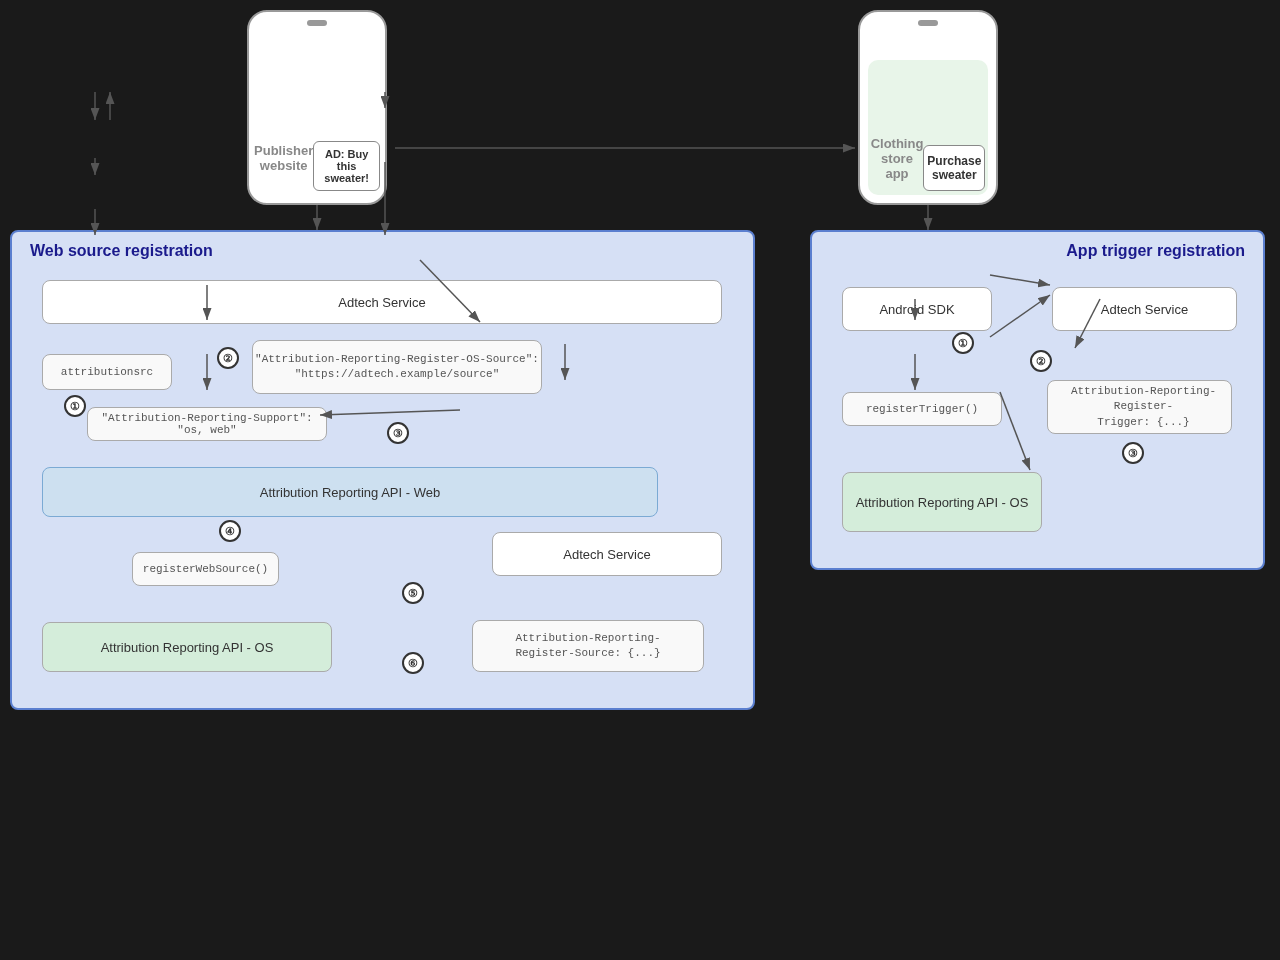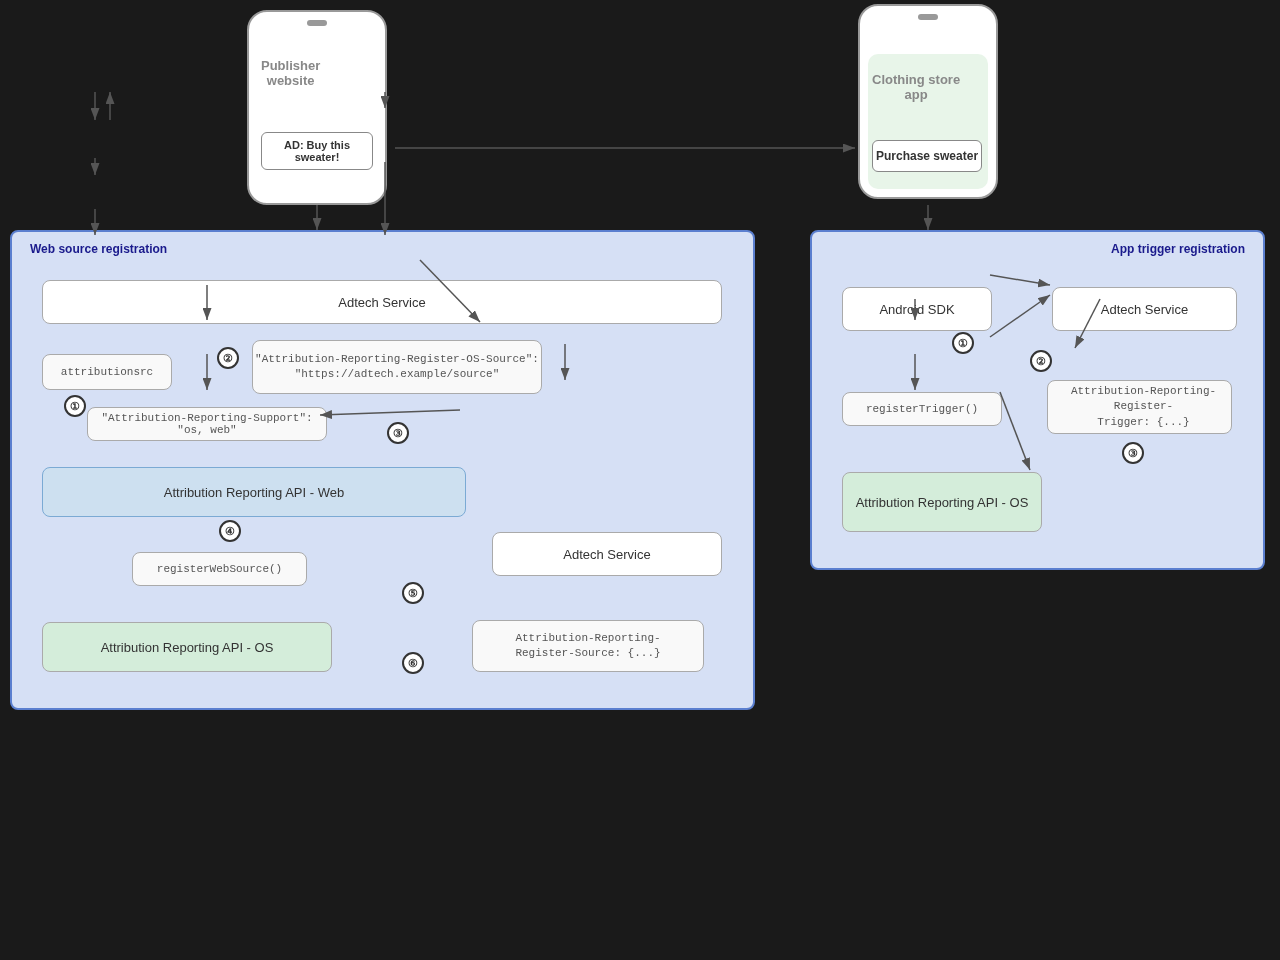--- a/index.html
+++ b/index.html
@@ -35,23 +35,23 @@
       height: 6px;
       background: #999;
       border-radius: 3px;
       margin-bottom: 6px;
     }
     .phone-screen {
       width: 100%;
       flex: 1;
       border-radius: 10px;
       display: flex;
-      align-items: flex-start;
+      align-items: flex-end;
       justify-content: center;
-      flex-direction: column;
+      flex-direction: row;
       font-size: 13px;
       text-align: center;
       font-weight: bold;
       color: #444;
       padding: 4px;
     }
     .phone-screen.green {
       background: #e8f5e9;
     }
 
@@ -72,21 +72,21 @@
       font-size: 11px;
       font-weight: bold;
       color: #333;
       text-align: center;
       margin-top: 26px;
     }
 
     
     .clothing-phone {
       left: 858px;
-      top: 4px;
+      top: 10px;
       width: 140px;
       height: 195px;
       gap: 28px;
     }
 
     
     .user-click-text {
       position: absolute;
       top: 45px;
       left: 420px;
@@ -99,21 +99,21 @@
 
     
     .section-box {
       position: absolute;
       border-radius: 8px;
       border: 2px solid #5b7fcf;
       background: #d6e0f5;
     }
     .section-label {
       position: absolute;
-      font-size: 12px;
+      font-size: 16px;
       font-weight: bold;
       color: #1a1a8c;
     }
 
     
     .inner-box {
       position: absolute;
       background: white;
       border: 1.5px solid #aaa;
       border-radius: 8px;
@@ -220,25 +220,25 @@
 
     <div class="inner-box code-style" style="left:240px; top:108px; width:290px; height:54px; line-height:1.4;">
       <span style="white-space:pre-line;">"Attribution-Reporting-Register-OS-Source":
 "https://adtech.example/source"</span>
     </div>
 
     <div class="inner-box code-style" style="left:75px; top:175px; width:240px; height:34px;">
       <span>"Attribution-Reporting-Support": "os, web"</span>
     </div>
 
-    <div class="inner-box light-blue" style="left:30px; top:235px; width:424px; height:50px;">
+    <div class="inner-box light-blue" style="left:30px; top:235px; width:616px; height:50px;">
       <span>Attribution Reporting API - Web</span>
     </div>
 
-    <div class="inner-box code-style" style="left:120px; top:320px; width:175px; height:34px;">
+    <div class="inner-box code-style" style="left:120px; top:320px; width:147px; height:34px;">
       <span>registerWebSource()</span>
     </div>
 
     <div class="inner-box" style="left:480px; top:300px; width:230px; height:44px;">
       <span>Adtech Service</span>
     </div>
 
     <div class="inner-box code-style" style="left:460px; top:388px; width:232px; height:52px; line-height:1.4;font-family:Liberation Mono, monospace;">
       <span style="white-space:pre-line;">Attribution-Reporting-
 Register-Source: {...}</span>

